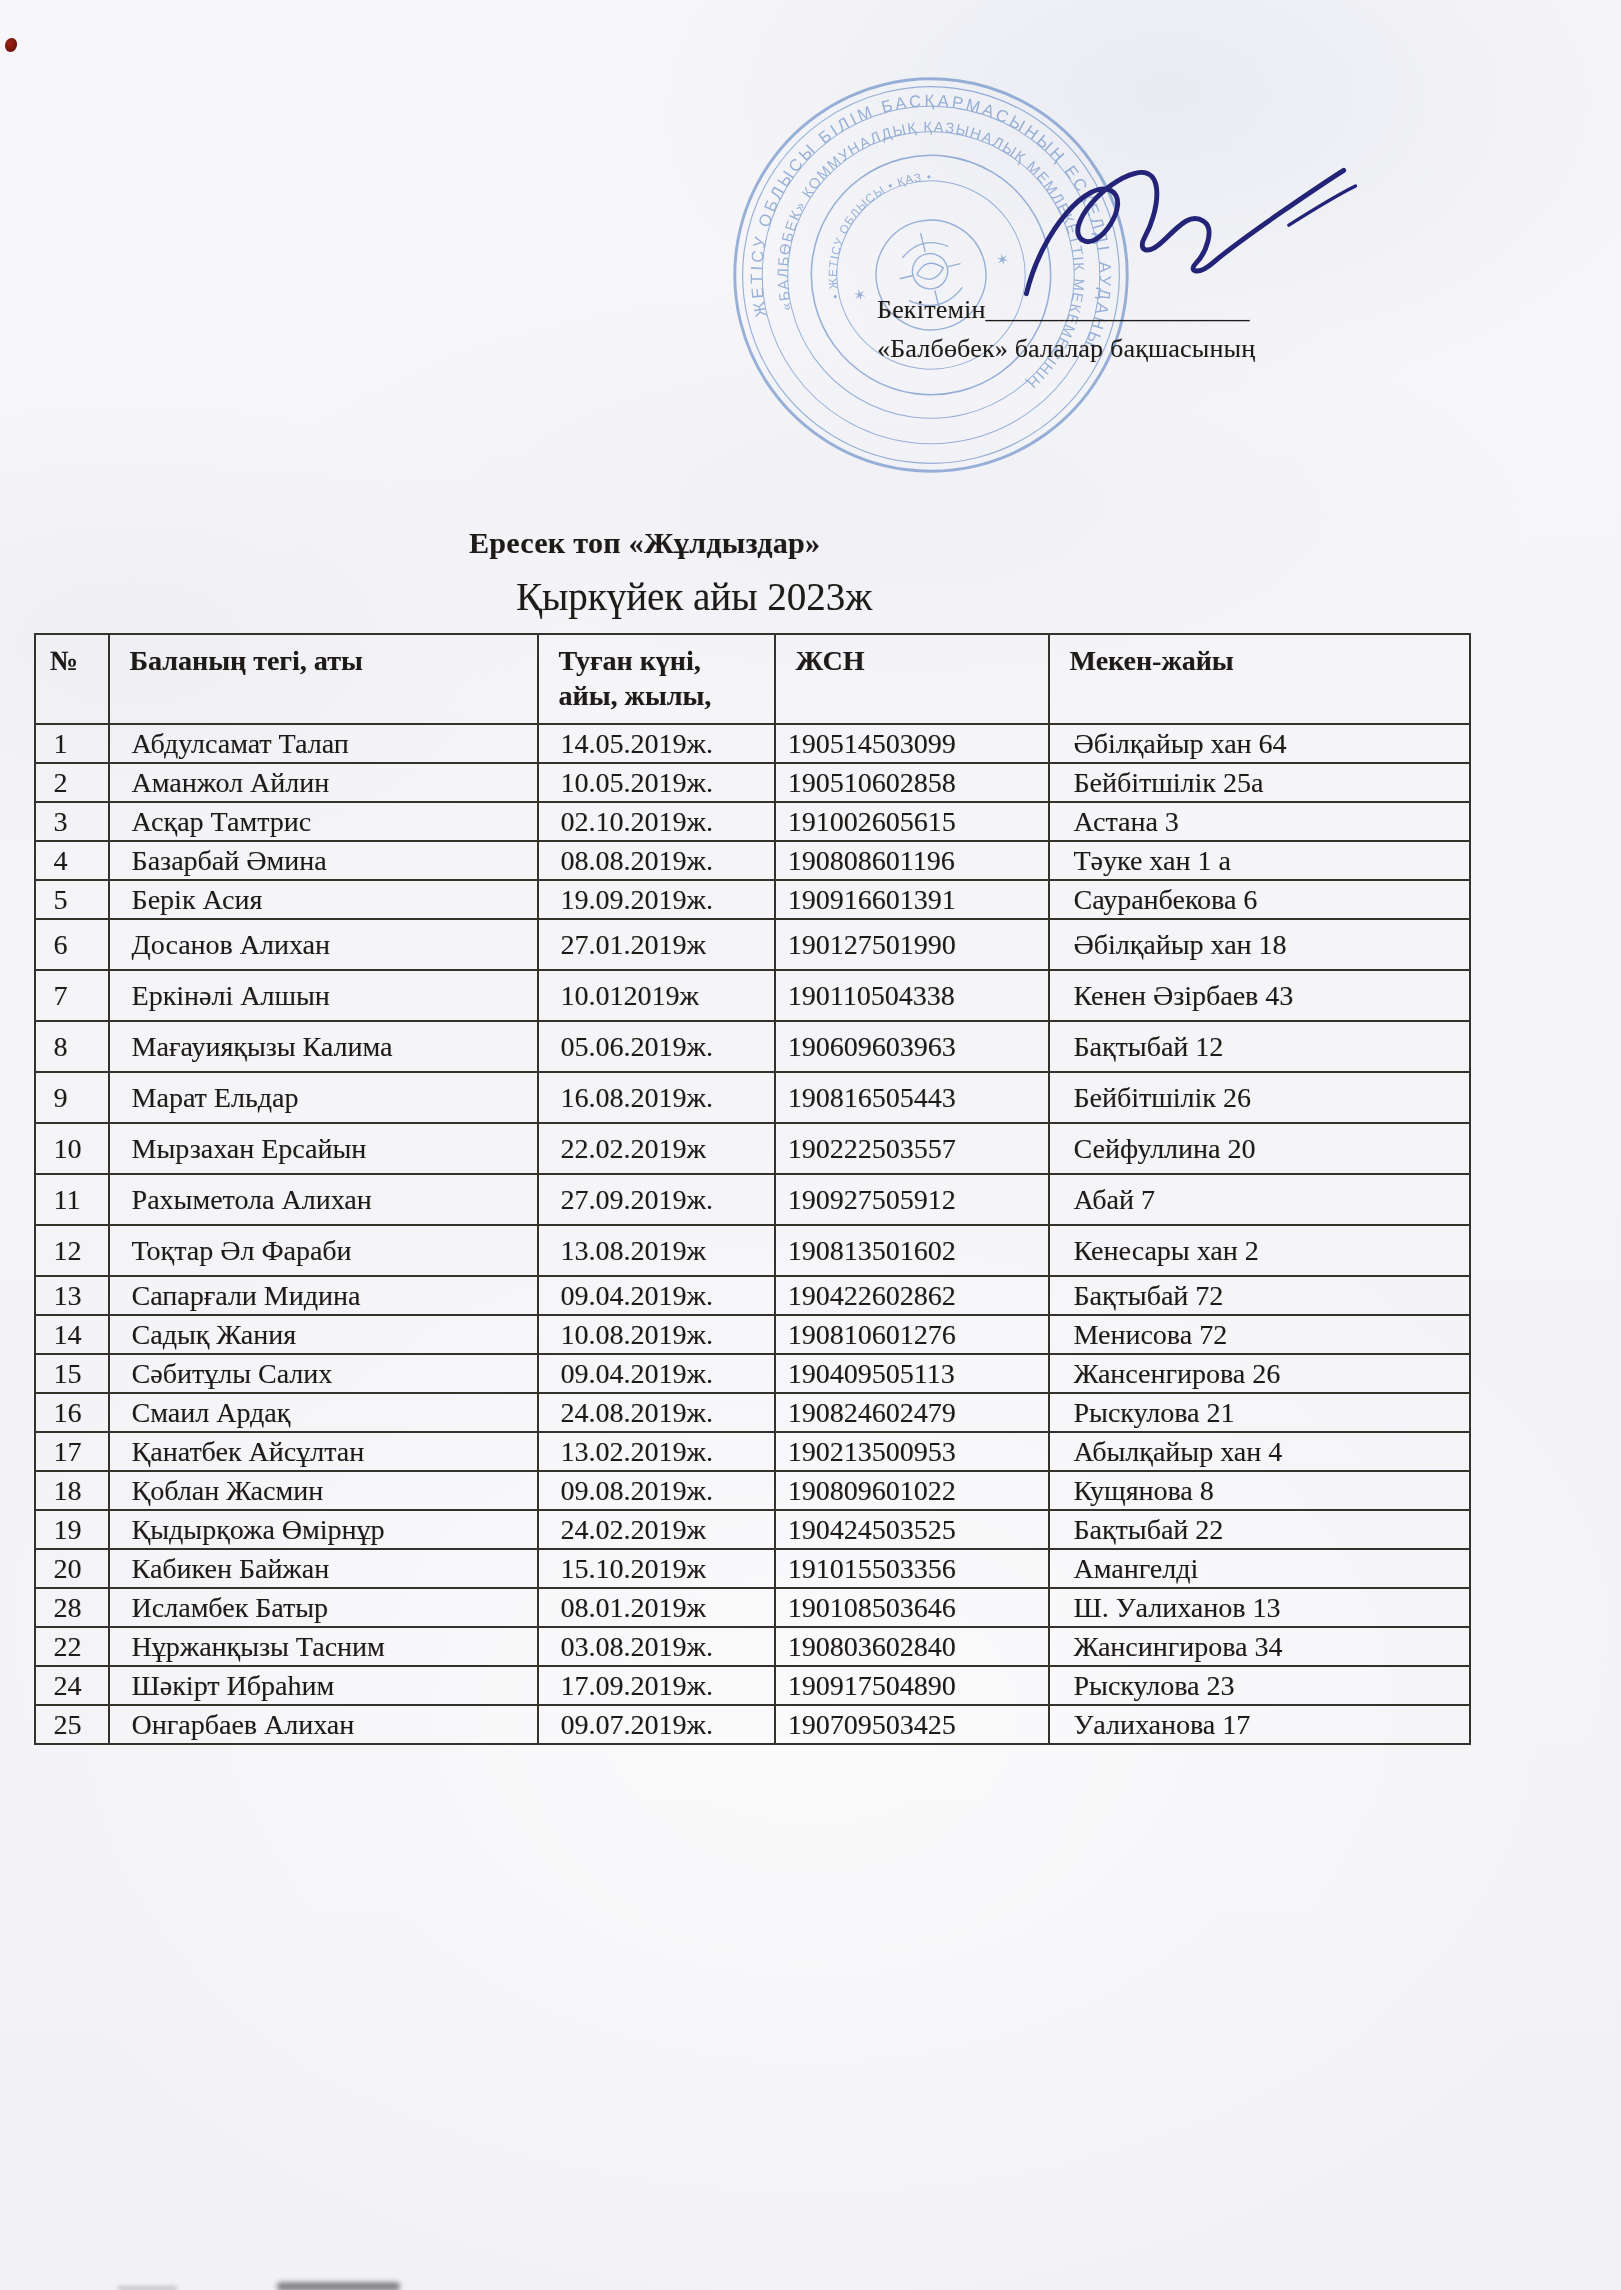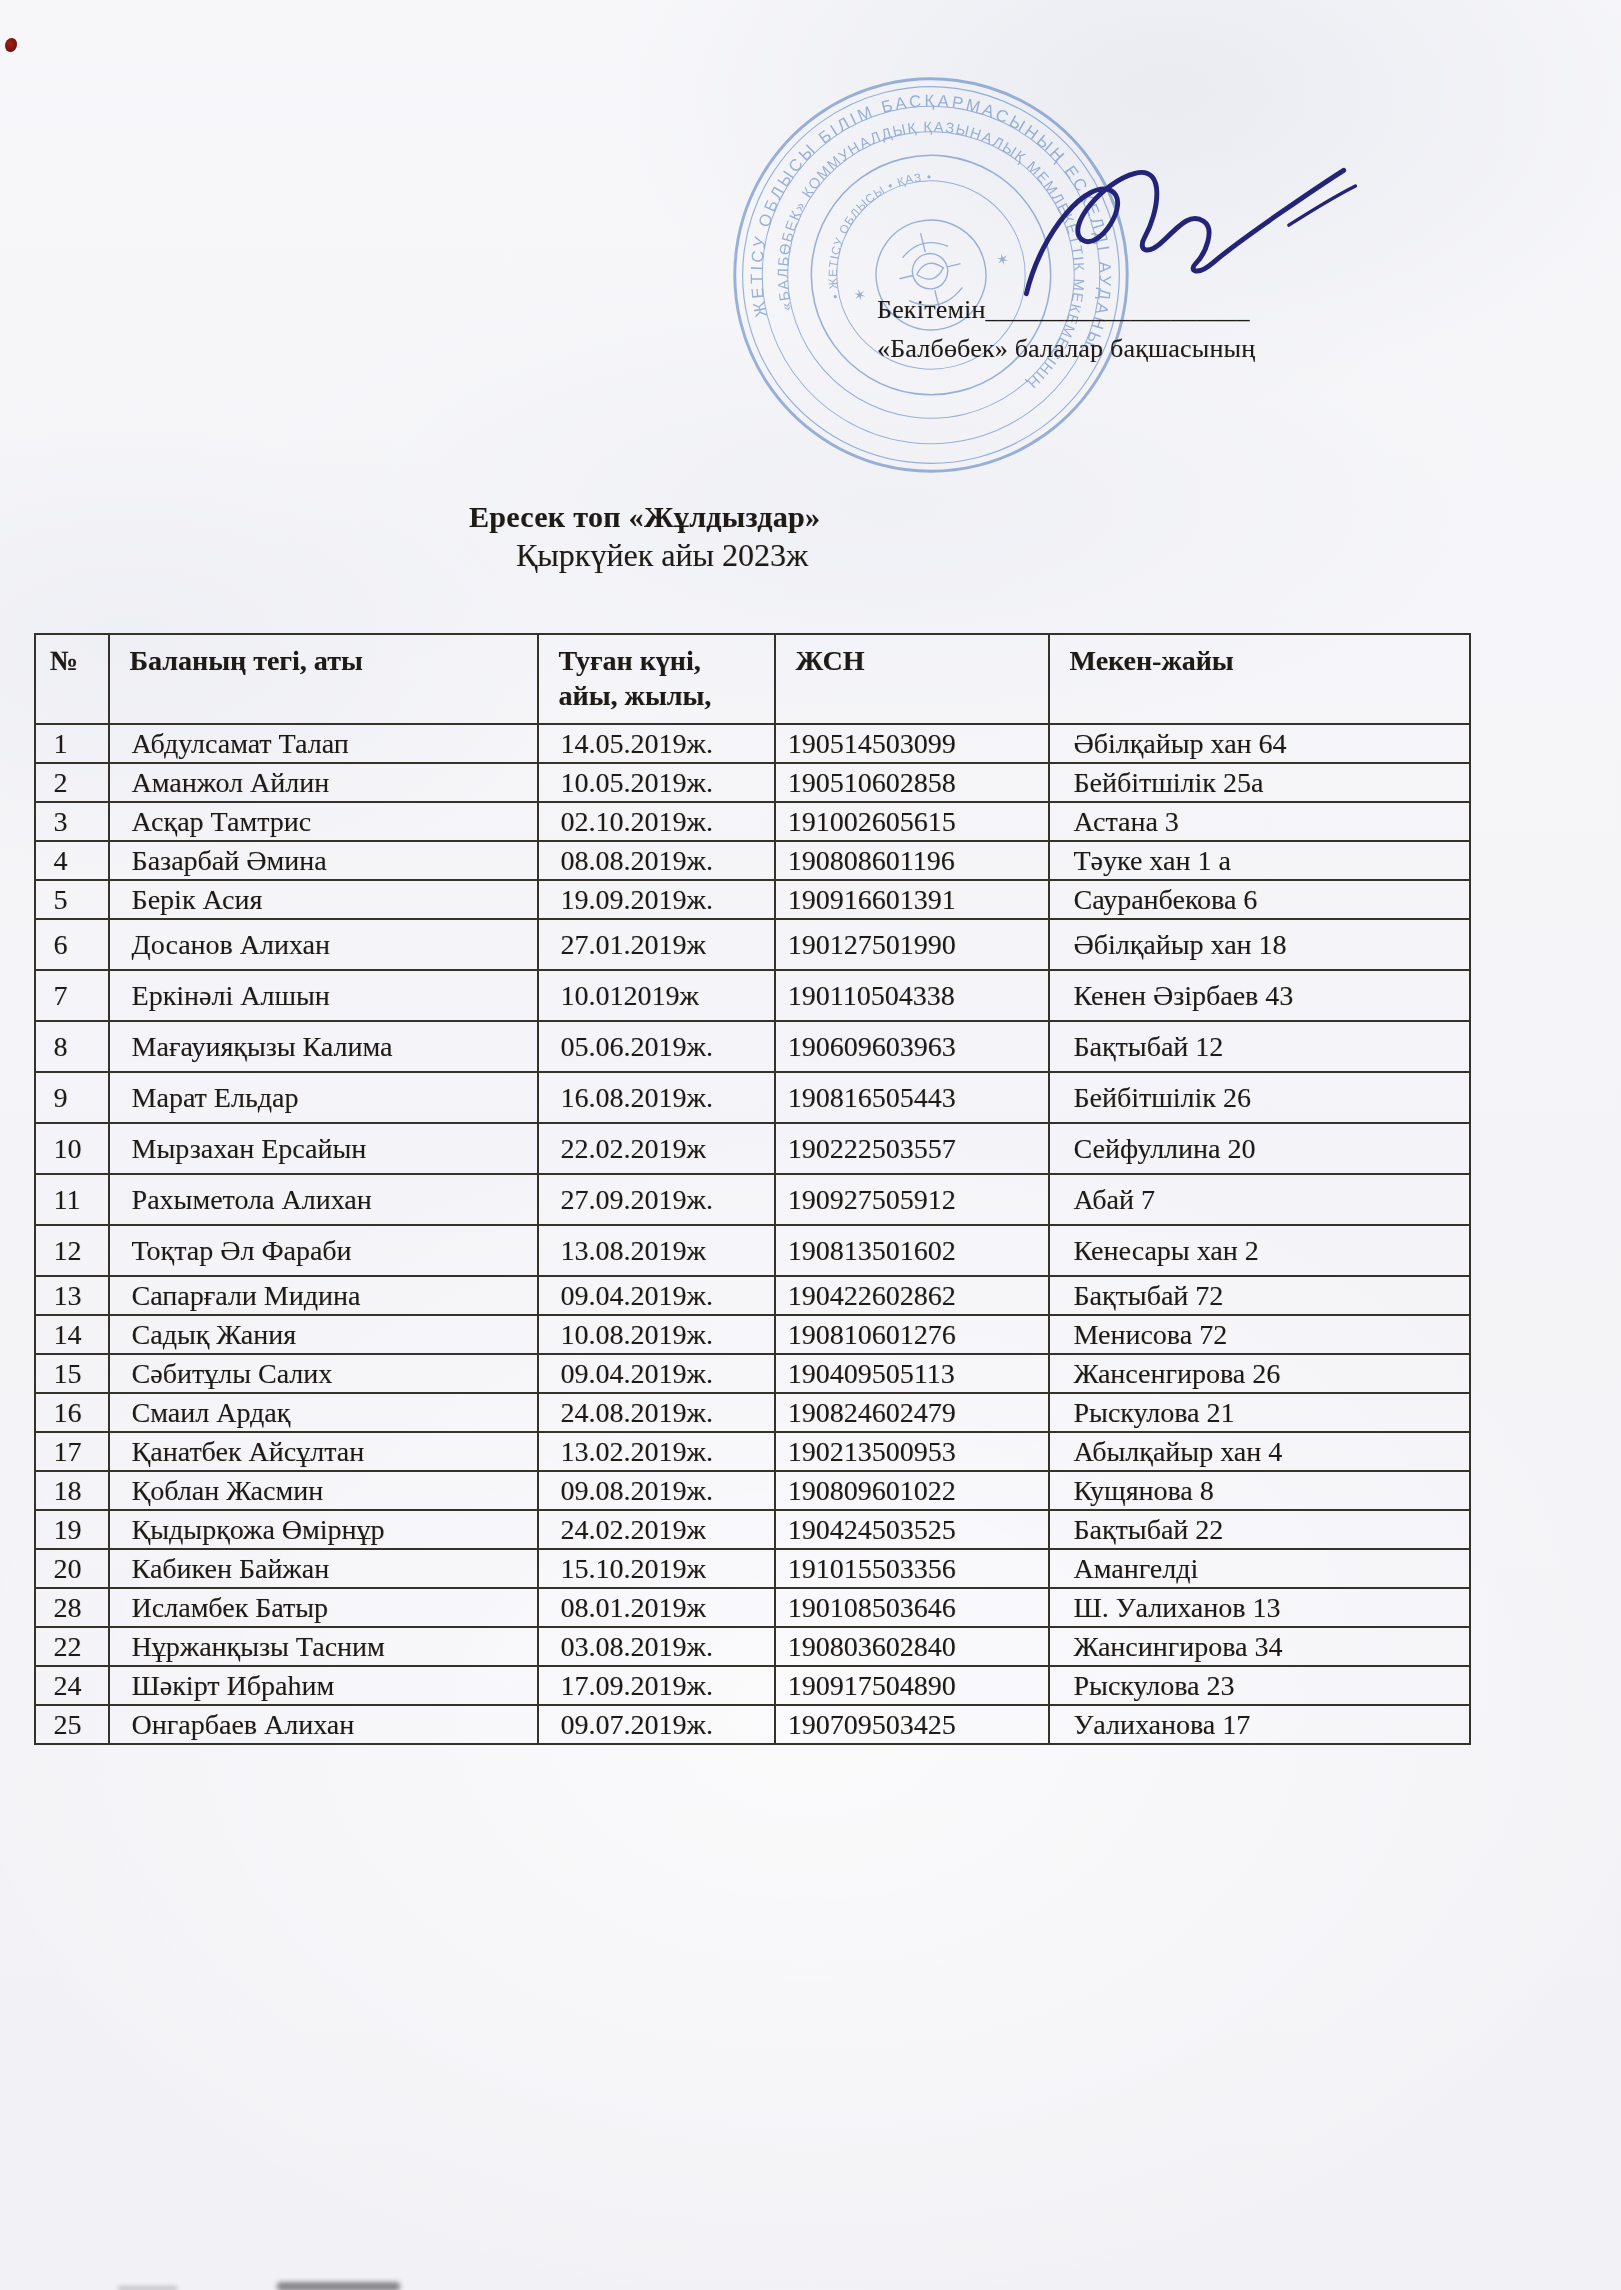--- a/index.html
+++ b/index.html
@@ -17,23 +17,23 @@
 
   .red-dot{position:absolute;left:4.9px;top:38px;width:11.8px;height:13.7px;border-radius:58% 42% 55% 45%;
     background:radial-gradient(circle at 40% 40%, #a02218, #6e120c 70%);filter:blur(0.4px)}
 
   .stamp{position:absolute;left:725px;top:69px;width:412px;height:412px;opacity:.55;filter:blur(0.4px)}
 
   .approval{position:absolute;left:877px;top:290px;font-size:26px;line-height:39px;letter-spacing:0.2px}
 
   .signature{position:absolute;left:995px;top:135px;width:382px;height:196px}
 
-  .title-block{position:absolute;left:469px;top:499px;line-height:36px}
+  .title-block{position:absolute;left:469px;top:525px;line-height:36px}
   .doc-title{font-weight:bold;font-size:30px;letter-spacing:0.3px}
-  .doc-subtitle{font-size:32px;margin-left:47px;margin-top:2px}
+  .doc-subtitle{font-size:39px;margin-left:47px;margin-top:18px}
 
   table.roster{position:absolute;left:34px;top:633px;width:1436px;border-collapse:collapse;
     table-layout:fixed;font-size:28px}
   .roster th,.roster td{border:2px solid #35312b;overflow:hidden;white-space:normal}
   .roster th{font-weight:bold;text-align:left;vertical-align:top;padding:7.8px 9.8px 3.9px 19.6px;font-size:28px;line-height:35px}
   .roster th.c0{padding-left:13.7px}
   .roster td{padding:2px 7.8px 2px 21.6px;vertical-align:middle;line-height:31px}
   .roster td.c0{padding-left:17.6px}
   .roster td.c3{padding-left:11.8px}
   .roster td.c4{padding-left:23.5px}

